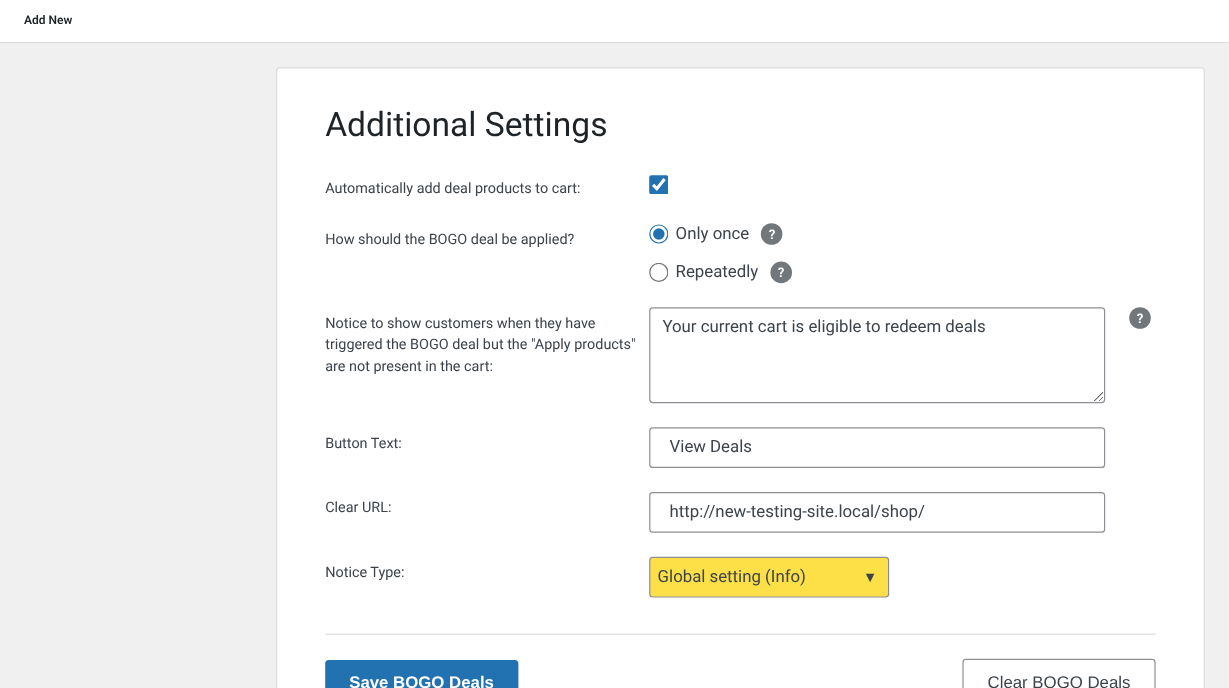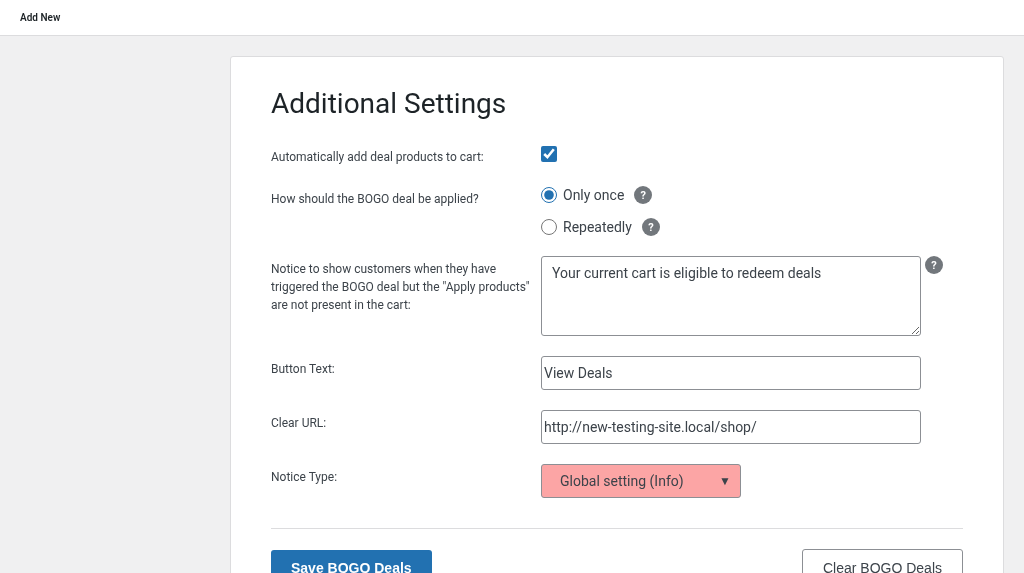--- a/index.html
+++ b/index.html
@@ -128,58 +128,58 @@
       font-size: 14px;
       color: #3c434a;
       resize: vertical;
       font-family: inherit;
     }
 
     .text-input {
       width: 380px;
       border: 1px solid #8c8f94;
       border-radius: 3px;
-      padding: 8px 2px;
+      padding: 8px 16px;
       font-size: 14px;
       color: #3c434a;
       font-family: inherit;
     }
 
     .select-wrapper {
       position: relative;
       display: inline-block;
     }
 
     .select-input {
       appearance: none;
       border: 1px solid #8c8f94;
       border-radius: 3px;
-      padding: 8px 32px 8px 18px;
-      font-size: 14px;
-      color: #3c434a;
-      background: #fca5a5;
+      padding: 8px 32px 8px 6px;
+      font-size: 14px;
+      color: #3c434a;
+      background: #fde047;
       cursor: pointer;
       font-family: inherit;
       min-width: 200px;
     }
 
     .select-chevron {
       position: absolute;
       right: 10px;
       top: 50%;
       transform: translateY(-50%);
       pointer-events: none;
       color: #3c434a;
       font-size: 12px;
     }
 
     .notice-field-wrapper {
       display: flex;
       align-items: flex-start;
-      gap: 0;
+      gap: 16px;
     }
 
     .form-footer {
       border-top: 1px solid #dcdcde;
       margin-top: 30px;
       padding-top: 20px;
       display: flex;
       align-items: center;
       justify-content: space-between;
     }

